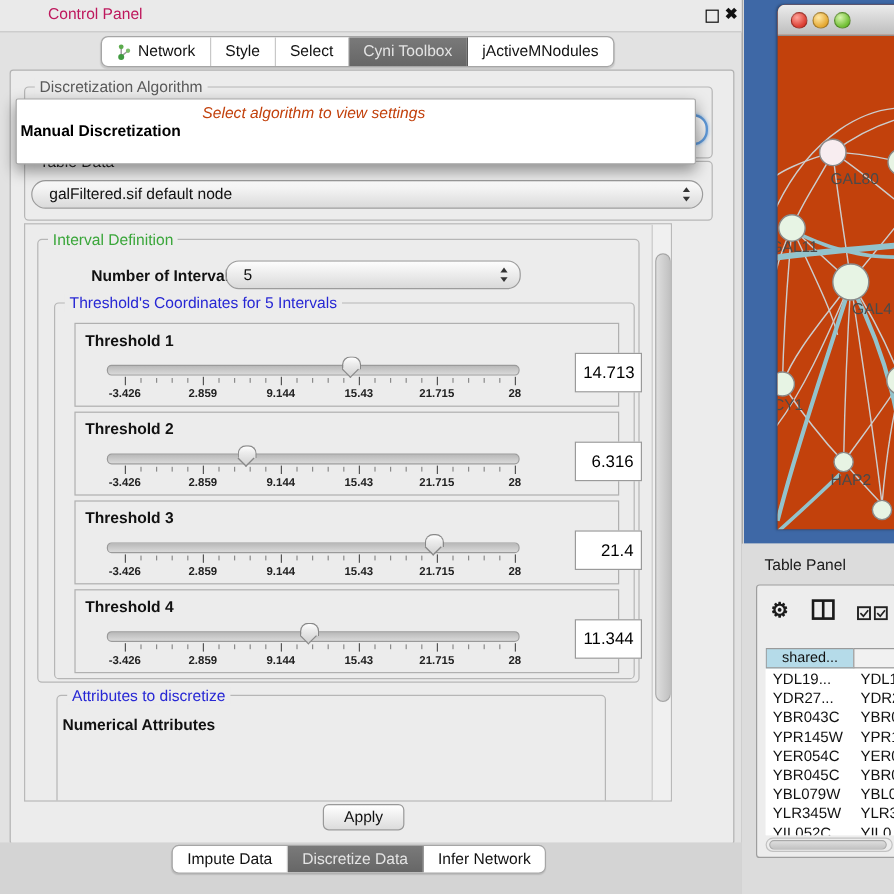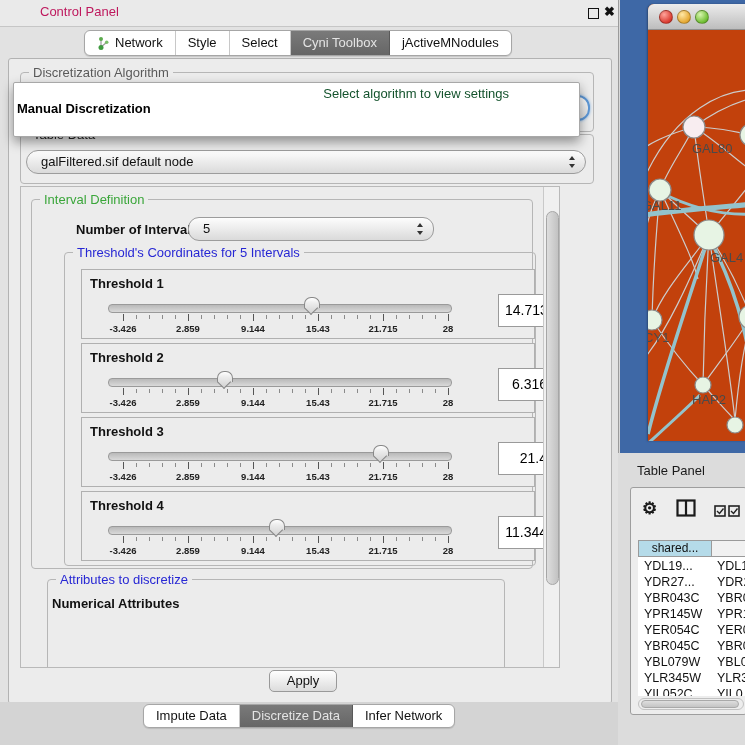--- a/index.html
+++ b/index.html
@@ -28,21 +28,21 @@
   .combo{position:absolute;background:linear-gradient(#fdfdfd,#dadada);border:1px solid #9c9c9c;border-radius:12px;
          font-size:13px;line-height:22px;padding:0 14px;color:#111;white-space:nowrap;overflow:hidden;}
   .combo.focus{border:2px solid #5d97d6;box-shadow:0 0 3px #7fb3e8;}
   .updown{position:absolute;right:9px;top:50%;transform:translateY(-50%);width:7px;height:12px;}
   .updown i{position:absolute;left:0;width:0;height:0;border-left:3.5px solid transparent;border-right:3.5px solid transparent;}
   .updown .up{top:0;border-bottom:4.5px solid #333;}
   .updown .dn{bottom:0;border-top:4.5px solid #333;}
   
   .popup{position:absolute;background:#fff;border:1px solid #a8a8a8;border-radius:2px;
          box-shadow:0 5px 12px rgba(0,0,0,.40);}
-  .popup .hint{position:absolute;left:0;right:70px;top:3px;text-align:right;font-size:13px;color:#14532d;}
+  .popup .hint{position:absolute;left:0;right:70px;top:3px;text-align:center;font-size:13px;color:#c2410c;font-style:italic;}
   .popup .opt1{position:absolute;left:3px;top:18px;font-size:13px;font-weight:bold;color:#000;}
   .popup .opt2{position:absolute;left:3px;top:33px;font-size:13px;color:#000;}
   
   .scrollwrap{position:absolute;left:20px;top:186px;width:538px;height:480px;border:1px solid #b9b9b9;
               background:#ececec;overflow:hidden;}
   .sb-v{position:absolute;background:#f0f0f0;border-left:1px solid #c9c9c9;}
   .sb-h{position:absolute;background:#ededed;border:1px solid #c2c2c2;border-radius:6px;}
   .sb-thumb{position:absolute;background:linear-gradient(90deg,#dedede,#c2c2c2);border:1px solid #a6a6a6;border-radius:7px;}
   .sb-thumb-h{position:absolute;background:linear-gradient(#dedede,#c4c4c4);border:1px solid #a9a9a9;border-radius:6px;}
   
@@ -164,21 +164,21 @@
 
         <div class="abs" style="left:44px;top:22px;font-size:13px;font-weight:bold;">Number of Intervals</div>
         <div class="combo" style="left:156px;top:17px;width:216px;height:22px;border-radius:11px;">
           <span>5</span>
           <span class="updown">
               <i class="up"></i>
               <i class="dn"></i>
             </span>
         </div>
 
-        <div class="grp" style="left:32px;top:52px;width:470px;height:312px;">
+        <div class="grp" style="left:13px;top:52px;width:470px;height:312px;padding-left:12px;">
           <span class="chip t-blue">Threshold's Coordinates for 5 Intervals</span>
 
           <div class="thrbox" style="left:16px;top:16px;width:452px;height:68px;">
             <div class="thrlabel">Threshold 1</div>
             <div class="slider">
               <div class="track"></div>
               <div class="scale">
                 <div class="thumb" style="left: 57.72%;"></div>
               <div class="tick major" style="left: 0%;"></div>
                   <div class="tick minor" style="left: 4%;"></div>

